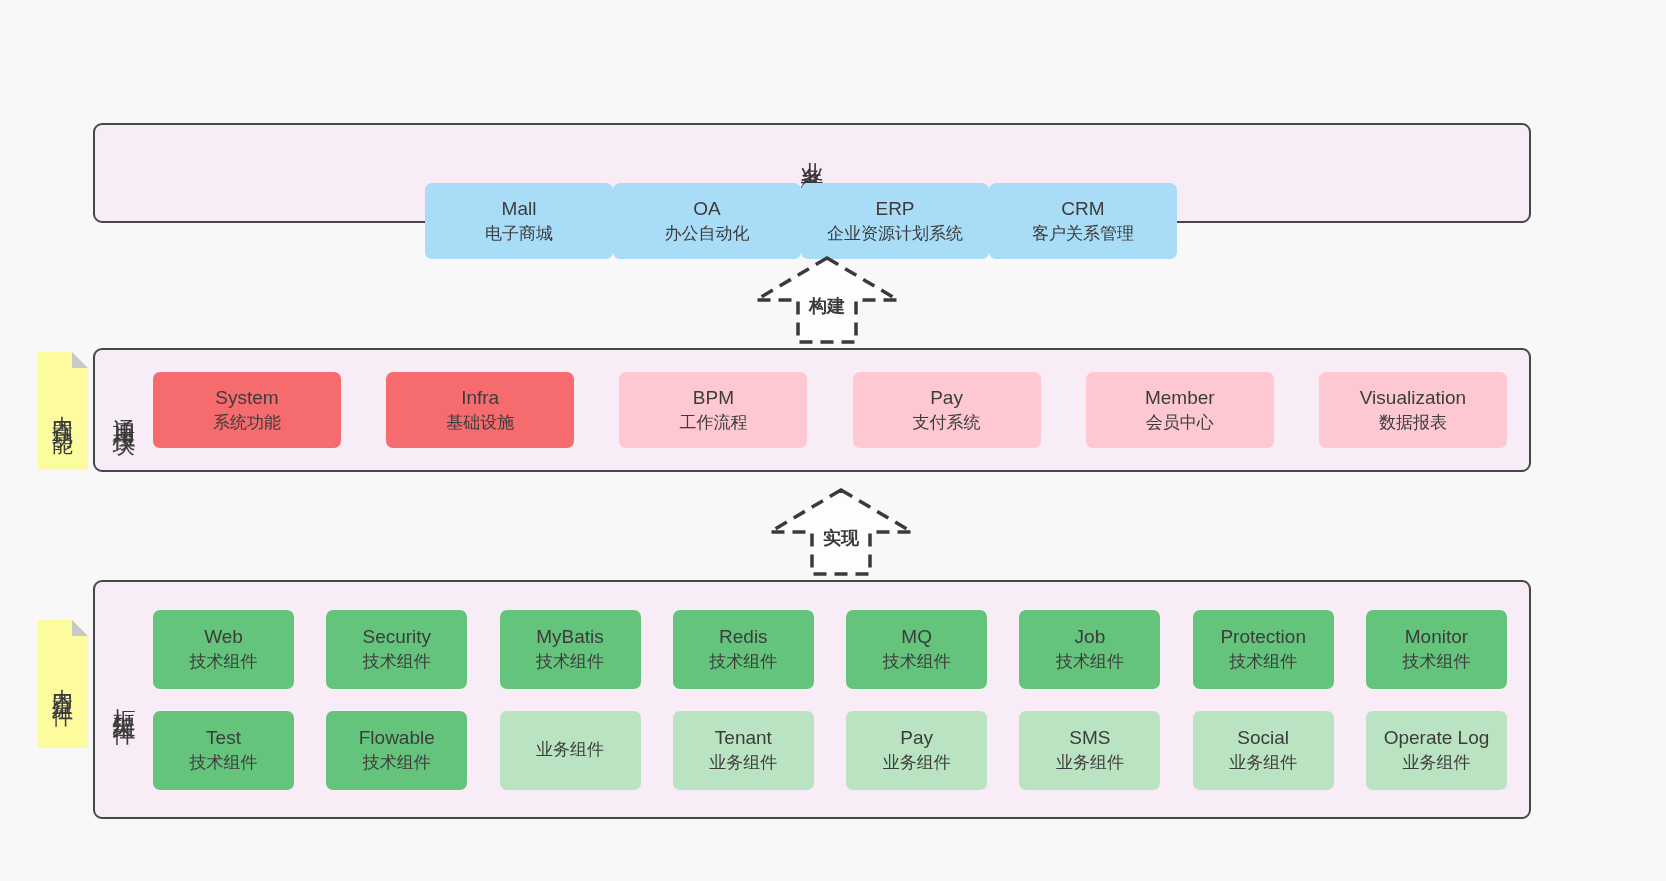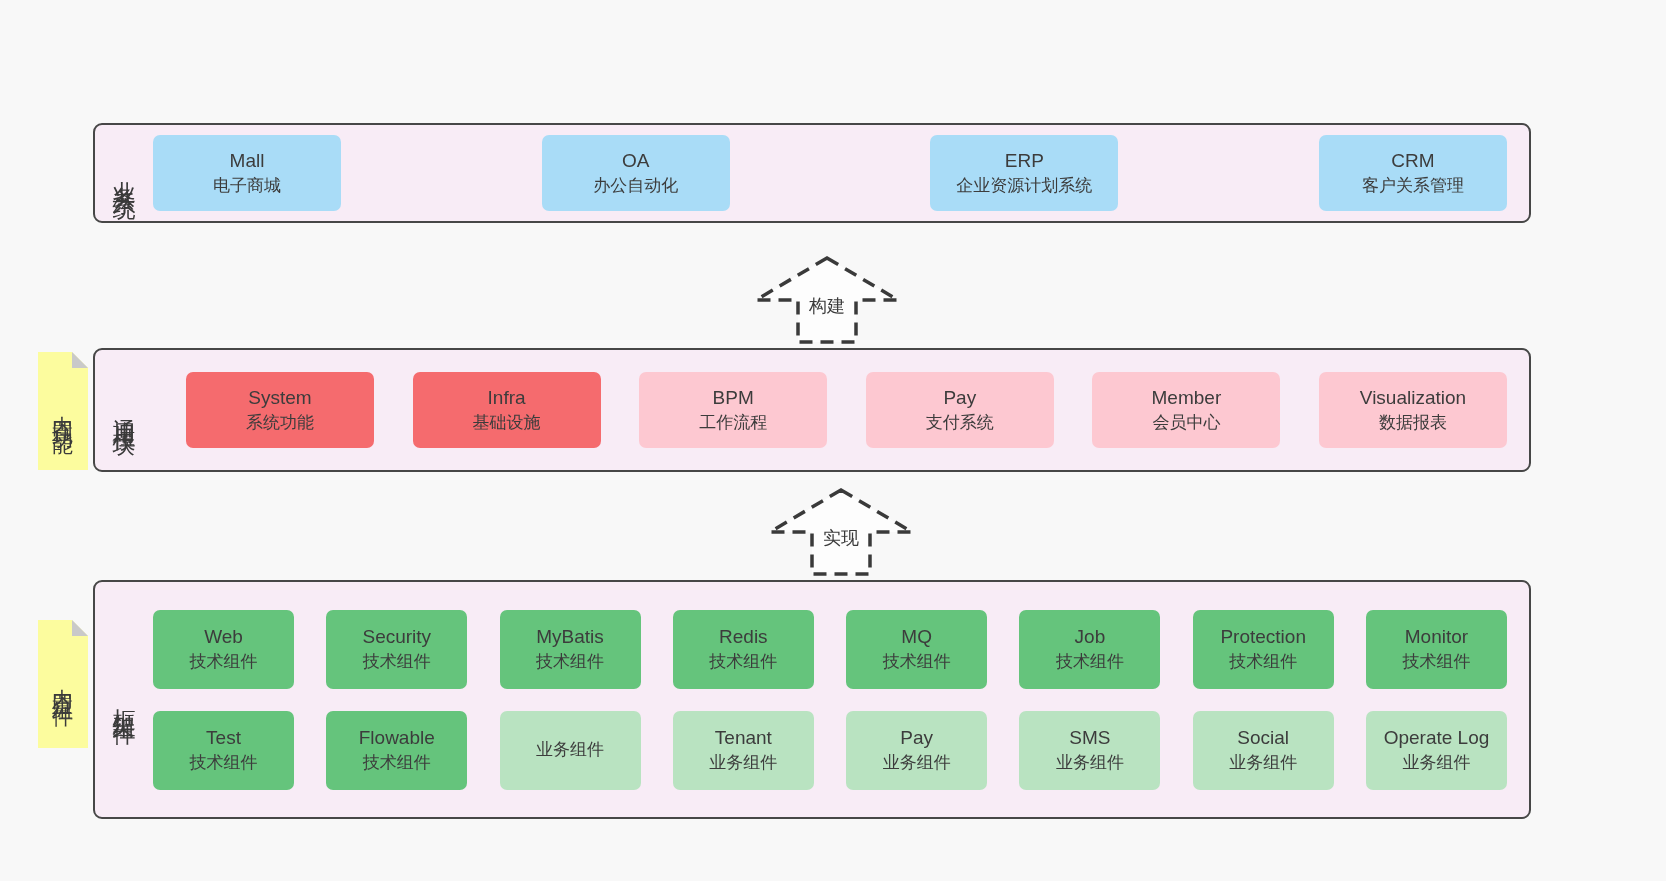--- a/index.html
+++ b/index.html
@@ -7,22 +7,22 @@
     width:1666px;height:881px;position:relative;overflow:hidden;
     background:#f8f8f8;
     font-family:"Liberation Sans","DejaVu Sans",sans-serif;
     color:#3c3c3c;
   }
   .layer{
     position:absolute;left:93px;width:1438px;box-sizing:border-box;
     background:#f8ecf6;border:2px solid #474747;border-radius:9px;
     display:flex;align-items:center;
   }
-  #layer-business{top:123px;height:100px;}
-  #layer-modules{top:348px;height:124px;gap:33px;}
+  #layer-business{top:123px;height:100px;flex-direction:column;}
+  #layer-modules{top:348px;height:124px;}
   #layer-framework{top:580px;height:239px;}
   .layer-label{
     flex:0 0 58px;display:flex;align-items:center;justify-content:center;
     writing-mode:vertical-rl;text-orientation:upright;
     font-size:23px;letter-spacing:5px;color:#3a3a3a;line-height:1;
   }
   .rows{flex:1;display:flex;flex-direction:column;gap:22px;padding-right:22px;}
   .boxes{display:flex;justify-content:space-between;}
   .box{
     border-radius:7px;box-sizing:border-box;
@@ -55,21 +55,21 @@
   .note-text{
     writing-mode:vertical-rl;text-orientation:upright;
     font-size:21px;letter-spacing:6px;color:#3a3a3a;line-height:1;
   }
   .arrow{position:absolute;width:150px;height:92px;}
   #arrow-build{left:752px;top:254px;}
   #arrow-implement{left:766px;top:486px;}
   .arrow svg{display:block;width:100%;height:100%;}
   .arrow-label{
     position:absolute;left:50%;top:57%;transform:translate(-50%,-50%);
-    background:#fdfdfd;padding:1px 4px;font-size:18px;color:#3a3a3a;
+    background:#fdfdfd;padding:1px 4px;font-size:18px;color:#3a3a3a;font-weight:bold;
   }
 </style>
 </head>
 <body>
 
 <div class="layer" id="layer-business">
   <div class="layer-label">业务系统</div>
   <div class="rows">
     <div class="boxes boxes-6">
 

